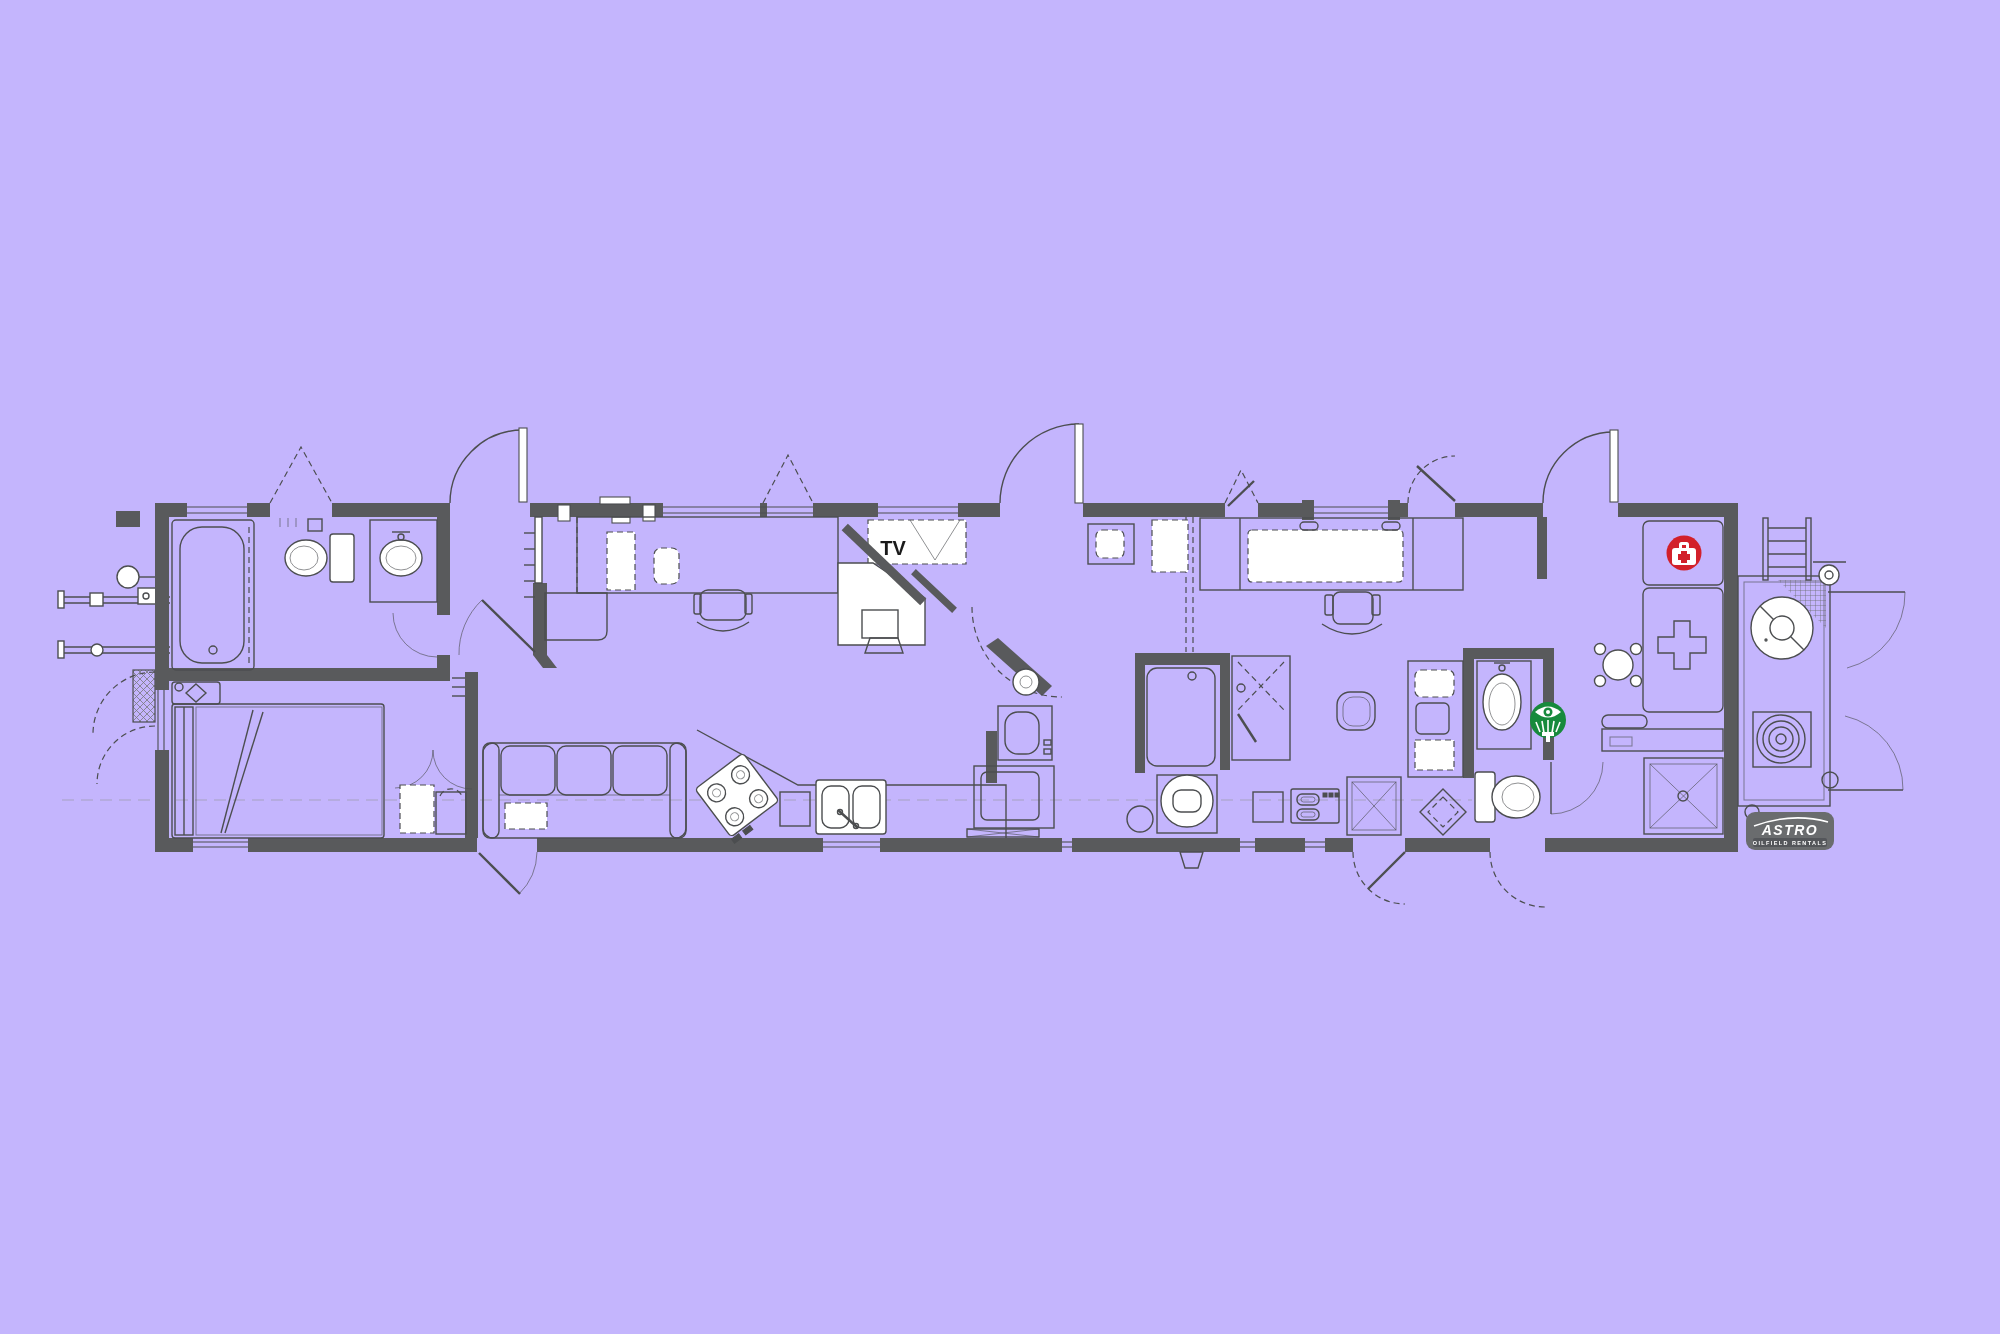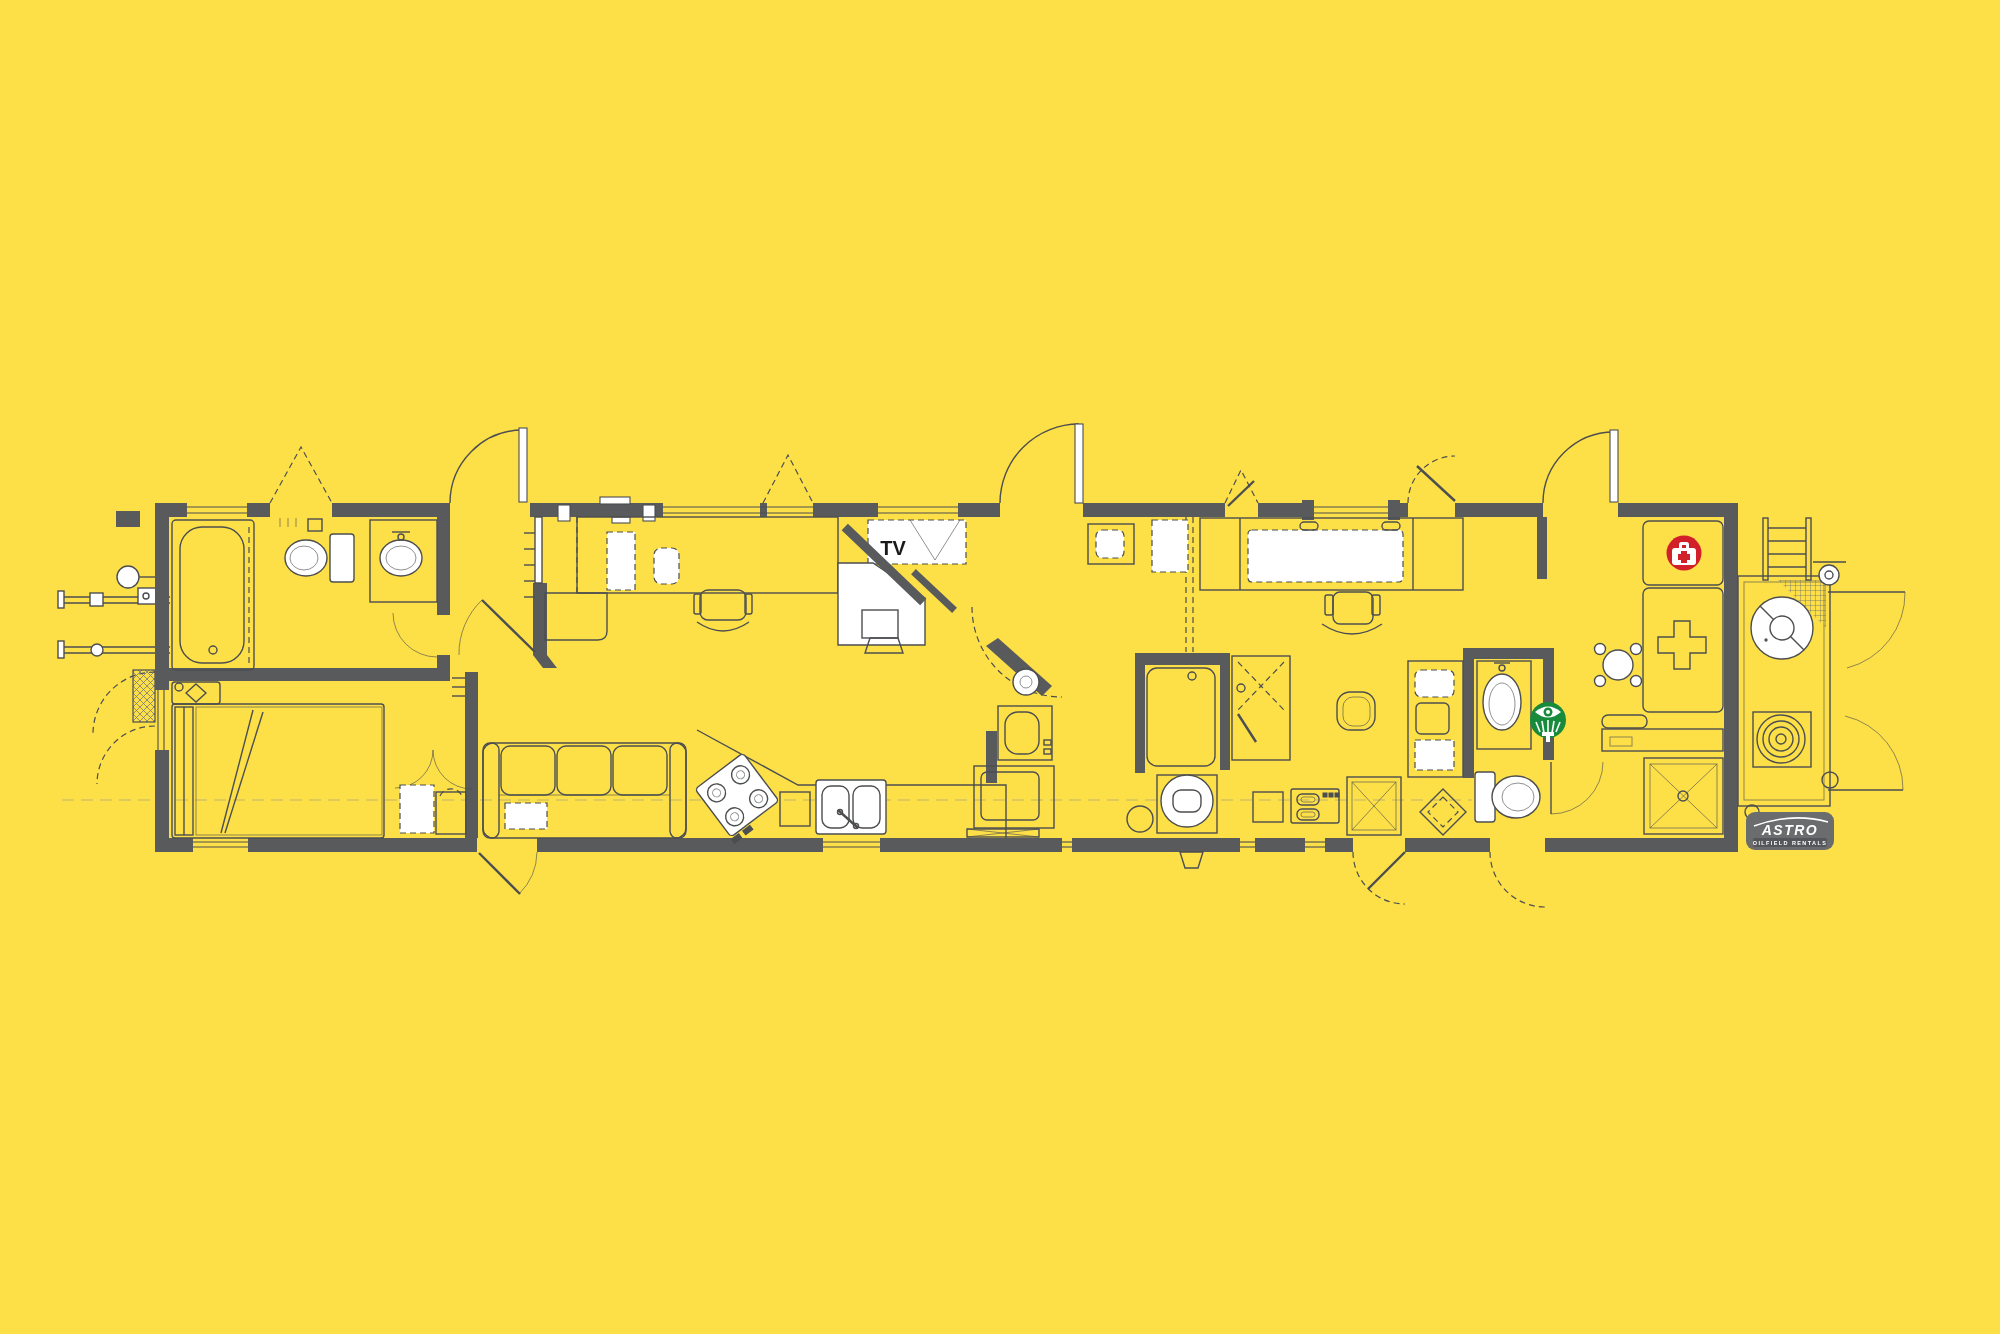--- a/index.html
+++ b/index.html
@@ -1,16 +1,16 @@
 <!DOCTYPE html>
 <html><head>
 <meta charset="utf-8">
 <style>
   html,body{margin:0;padding:0;background:#fff;}
-  .stage{position:relative;width:2000px;height:1334px;background:#fde047;overflow:hidden;
+  .stage{position:relative;width:2000px;height:1334px;background:#c4b5fd;overflow:hidden;
          font-family:"Liberation Sans", sans-serif;}
   svg{position:absolute;left:0;top:0;}
   .fx  {fill:#fff;stroke-width:1.4;}
   .nof {fill:none;stroke-width:1.4;}
   .lt  {fill:none;stroke-width:1;opacity:.62;}
   .dash{fill:none;stroke-width:1.2;stroke-dasharray:6 4;}
   .dashf{fill:#fff;stroke-width:1.2;stroke-dasharray:6 4;}
   .cl  {fill:none;stroke-width:1;stroke-dasharray:12 7;opacity:.55;}
   .w2  {fill:none;stroke-width:2.4;}
   .gl  {fill:none;stroke-width:1.1;}

